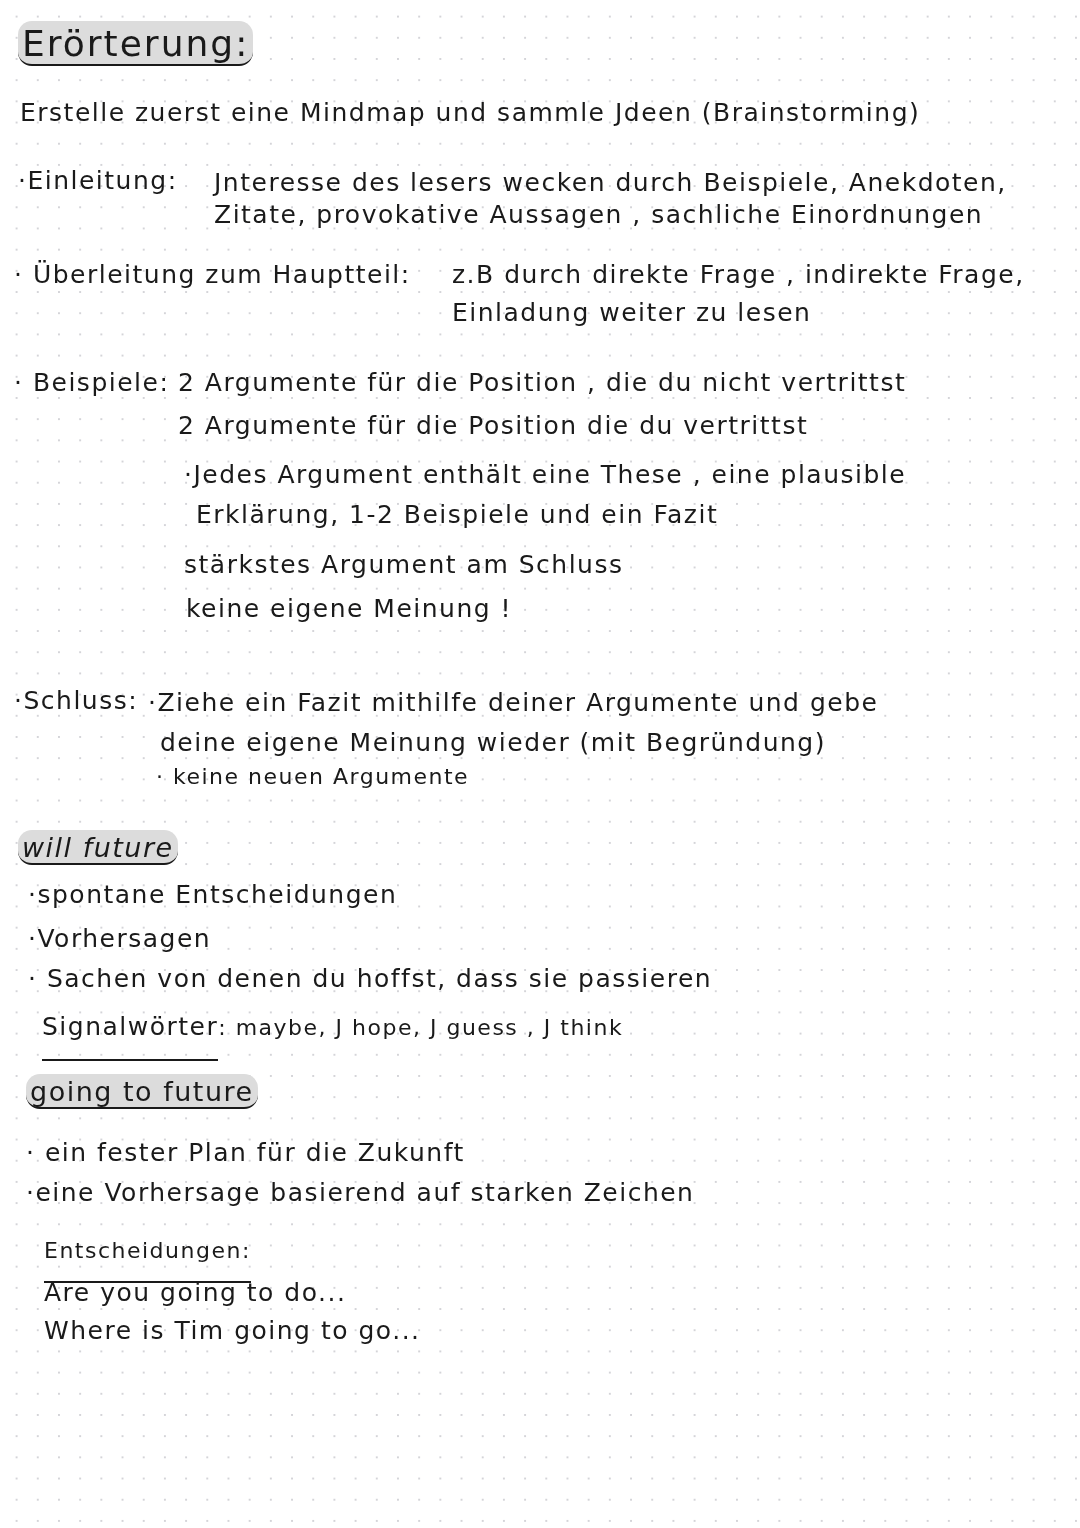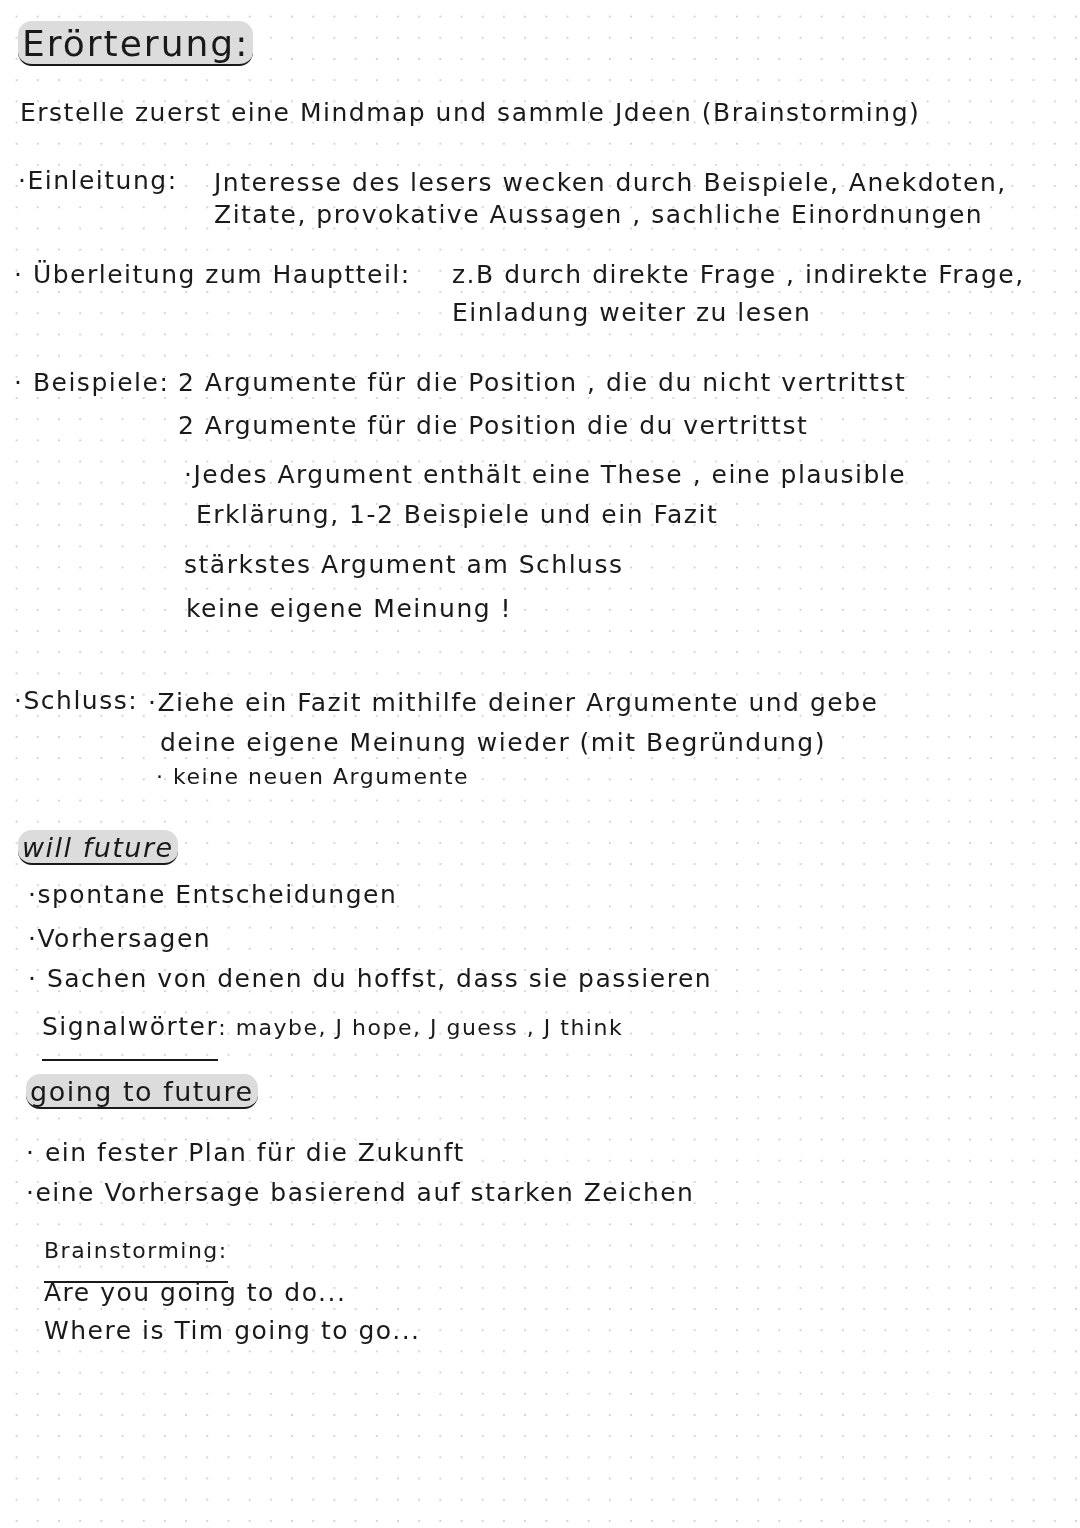--- a/index.html
+++ b/index.html
@@ -89,19 +89,19 @@
     </div>
   </div>
 
   <div>
     <div class="heading" style="left:26px; top:1078px;">
       <span class="hl">going to future</span>
     </div>
     <div class="line" style="left:26px; top:1140px;">· ein fester Plan für die Zukunft</div>
     <div class="line" style="left:26px; top:1180px;">·eine Vorhersage basierend auf starken Zeichen</div>
     <div class="line small" style="left:44px; top:1240px;">
-      <span class="ul">Brainstorming:</span>
+      <span class="ul">Entscheidungen:</span>
     </div>
     <div class="line" style="left:44px; top:1280px;">Are you going to do...</div>
     <div class="line" style="left:44px; top:1318px;">Where is Tim going to go...</div>
   </div>
 
 </div>
 
 </body></html>

